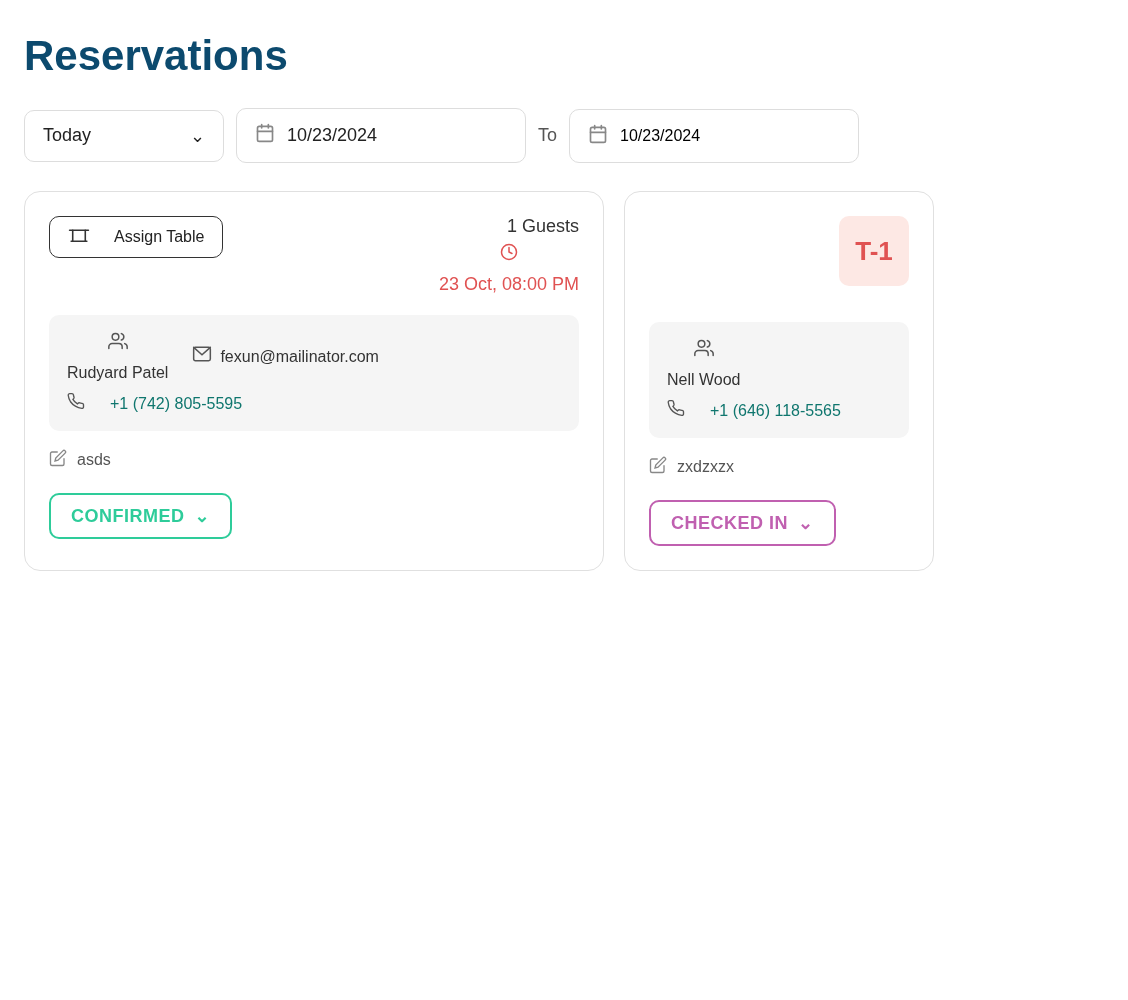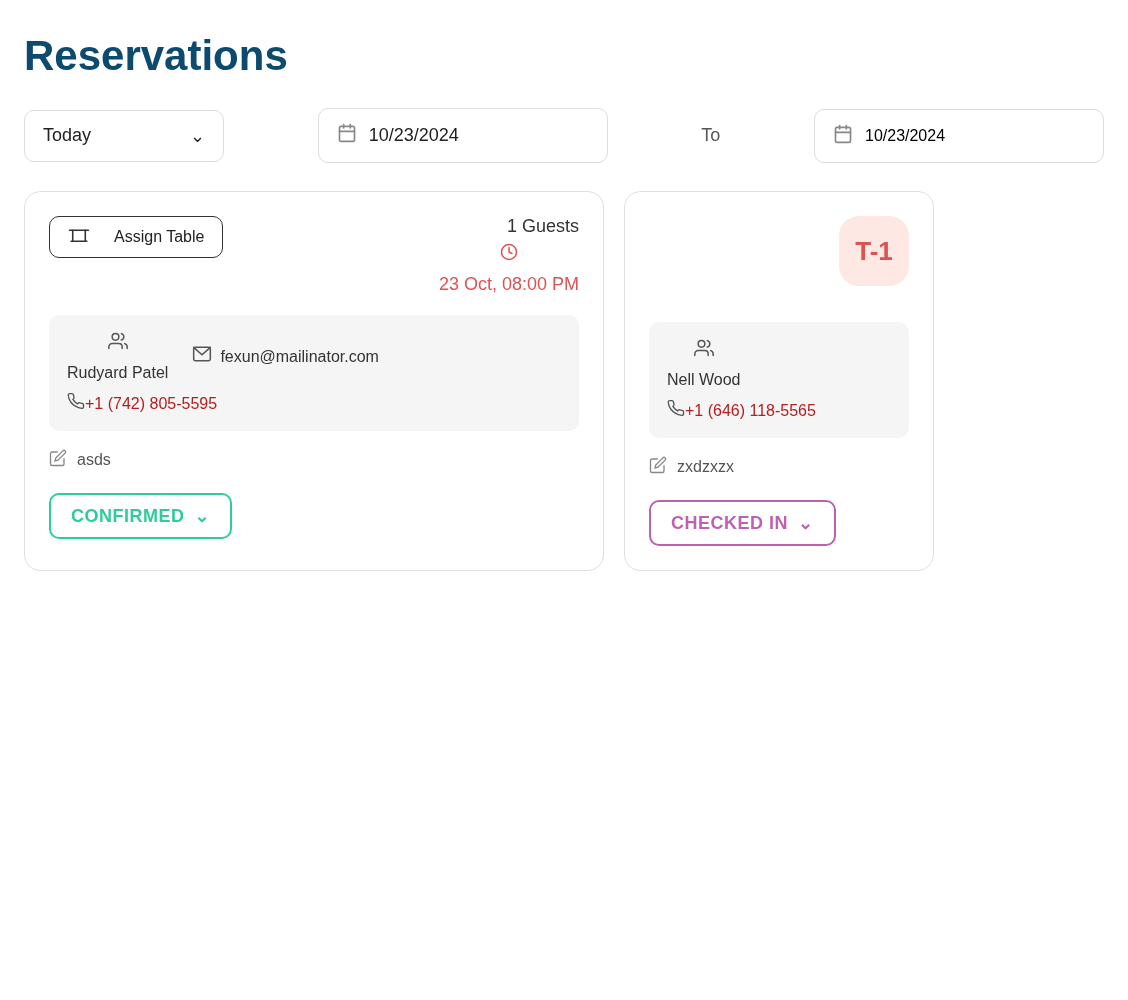--- a/index.html
+++ b/index.html
@@ -17,21 +17,20 @@
       color: #0c4a6e;
       margin-bottom: 28px;
     }
 
     
     .filter-bar {
       display: flex;
       align-items: center;
       gap: 12px;
       margin-bottom: 28px;
-      justify-content: space-between;
     }
 
     .filter-dropdown {
       display: flex;
       align-items: center;
       justify-content: space-between;
       border: 1.5px solid #ddd;
       border-radius: 10px;
       padding: 14px 18px;
       width: 200px;
@@ -188,23 +187,23 @@
       display: flex;
       align-items: center;
       gap: 8px;
       font-size: 16px;
       color: #333;
     }
 
     .guest-phone-item {
       display: flex;
       align-items: center;
-      gap: 0;
-      font-size: 16px;
-      color: #b91c1c;
+      gap: 25px;
+      font-size: 16px;
+      color: #0f766e;
     }
 
     .person-icon, .email-icon, .phone-icon {
       font-size: 18px;
       color: #555;
     }
 
     
     .notes-row {
       display: flex;
@@ -259,21 +258,21 @@
       width: 310px;
       background: #fff;
       overflow: hidden;
     }
 
     .table-badge {
       display: inline-flex;
       align-items: center;
       justify-content: center;
       background: #fde8e4;
-      border-radius: 20px;
+      border-radius: 10px;
       width: 70px;
       height: 70px;
       font-size: 26px;
       font-weight: 700;
       color: #e05252;
       margin-bottom: 20px;
     }
 
     .guest-info-box-right {
       background: #f5f5f5;

